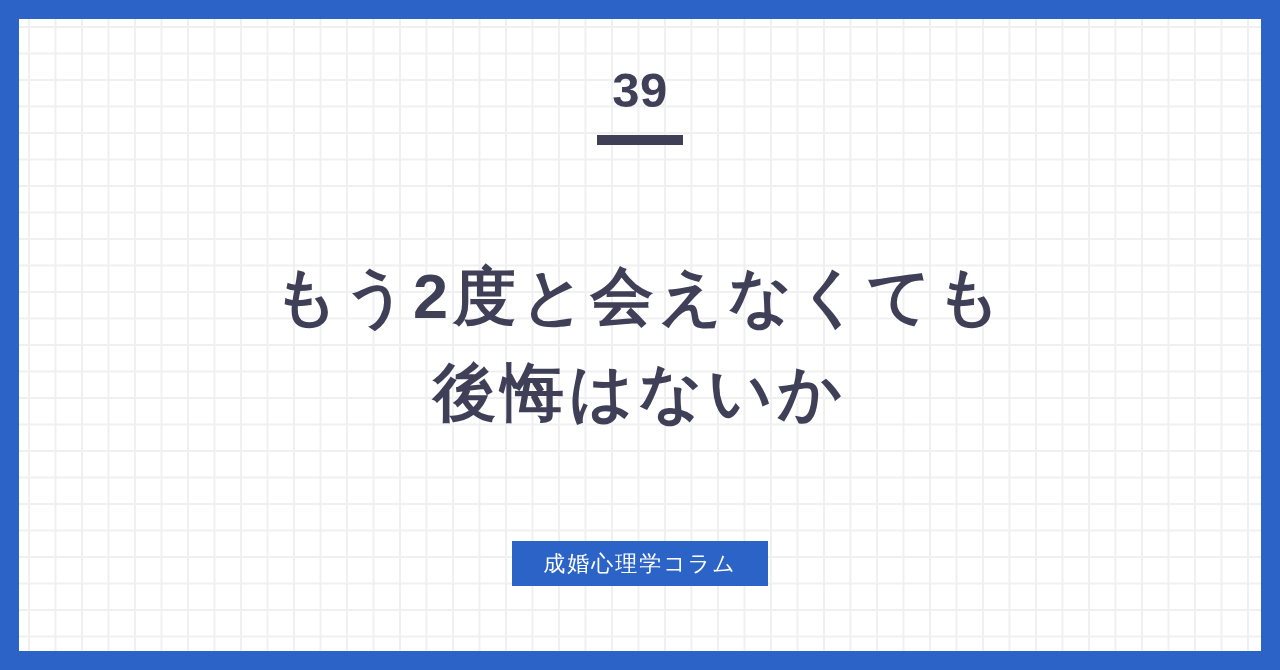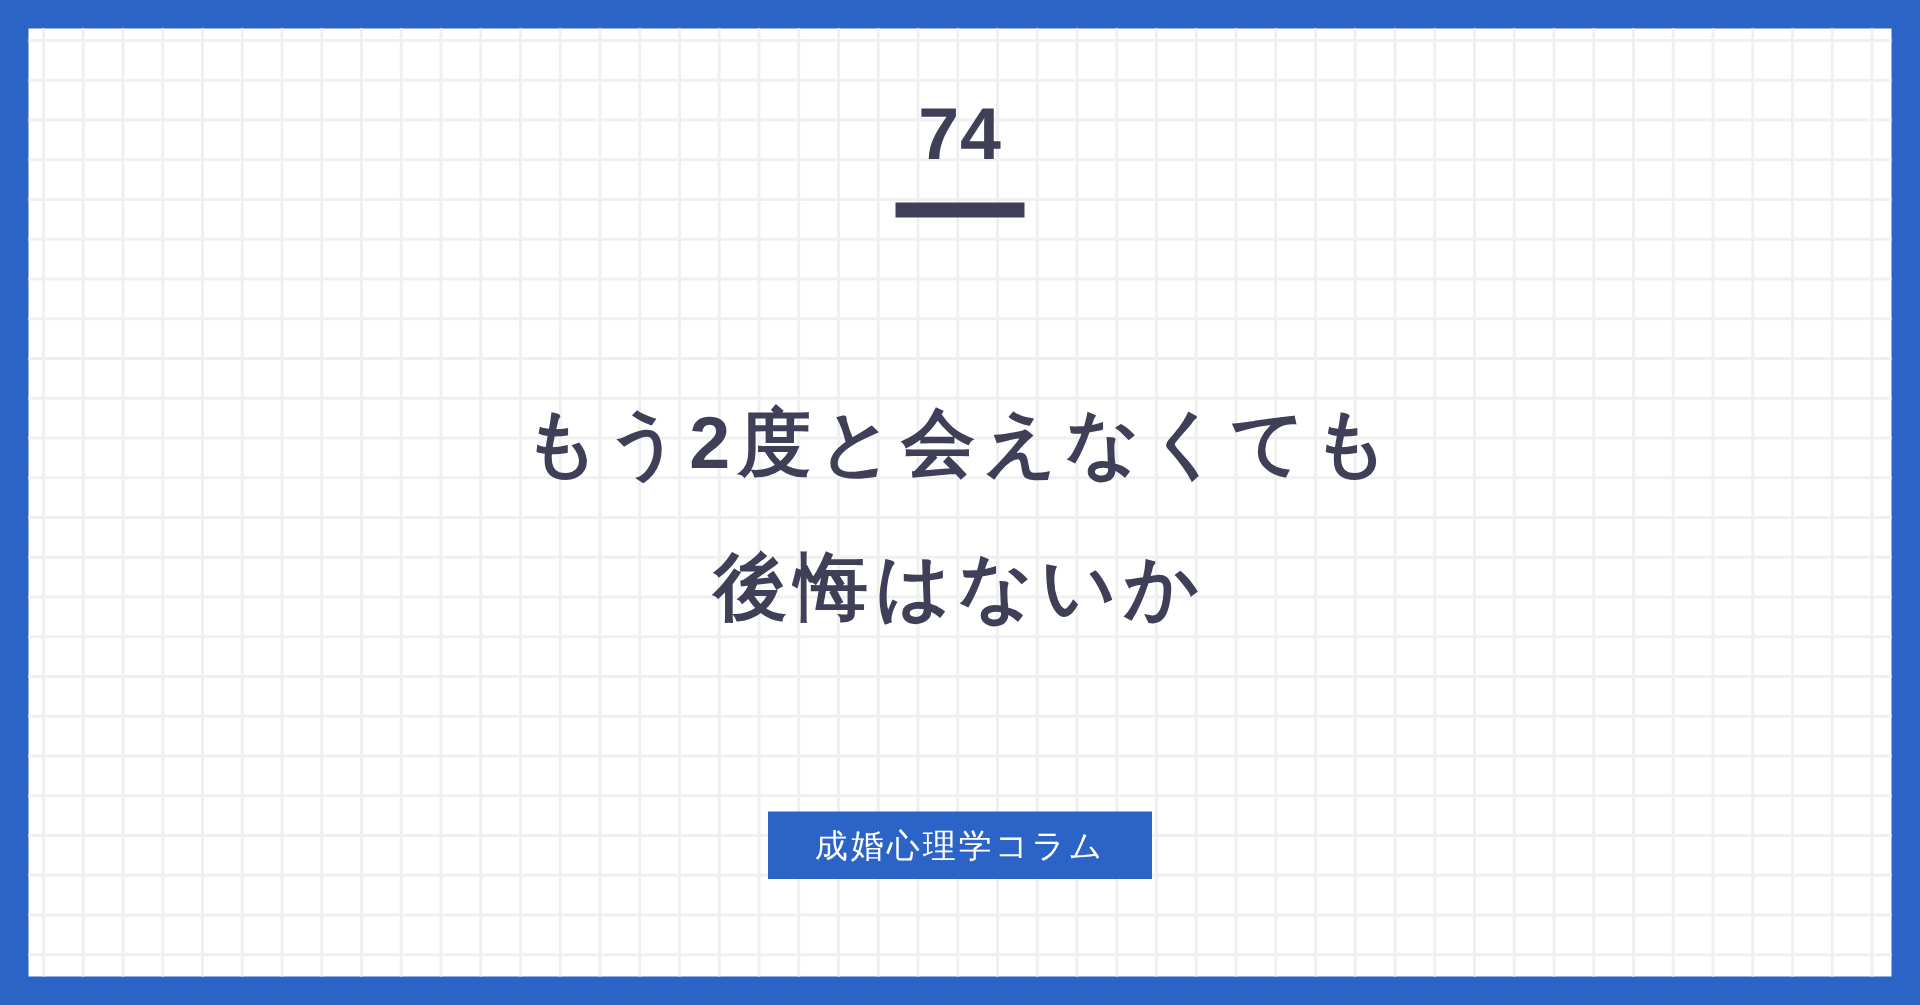--- a/index.html
+++ b/index.html
@@ -61,21 +61,21 @@
 
   
   #headline {
     position: absolute;
     left: 0;
     right: 0;
     top: 229px;
     text-align: center;
     color: #3f3f57;
     font-weight: bold;
-    font-size: 49px;
+    font-size: 63px;
     line-height: 96px;
     letter-spacing: 5px;
     white-space: nowrap;
   }
 
   #headline .hl-line {
     display: block;
   }
 
   
@@ -97,21 +97,21 @@
   }
 </style>
 </head>
 <body>
 
 <div id="stage">
 
   <div id="card">
 
     <div id="number-block">
-      <span id="issue-number">74</span>
+      <span id="issue-number">39</span>
       <span id="issue-rule"></span>
     </div>
 
     <div id="headline">
       <span class="hl-line">もう2度と会えなくても</span>
       <span class="hl-line">後悔はないか</span>
     </div>
 
     <div id="badge">
       <span>成婚心理学コラム</span>

